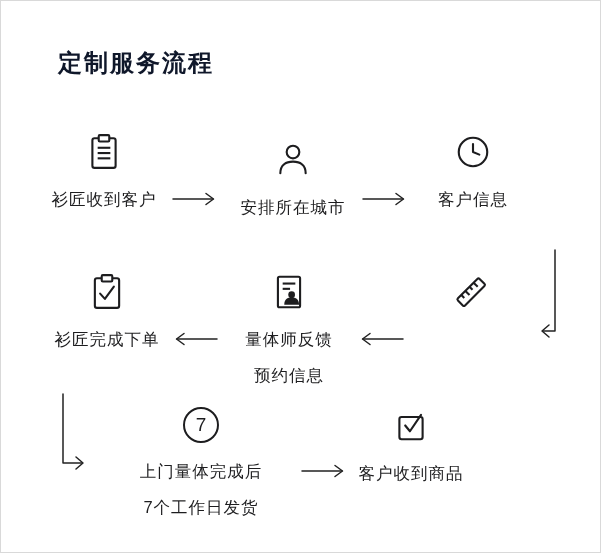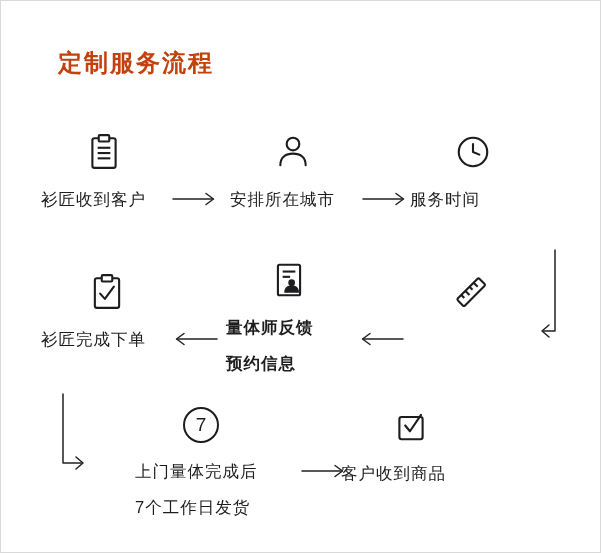--- a/index.html
+++ b/index.html
@@ -13,25 +13,26 @@
     overflow: hidden;
     color: #1d1d1f;
   }
   .title {
     position: absolute;
     left: 57px;
     top: 46px;
     font-size: 24px;
     font-weight: 700;
     letter-spacing: 2px;
-    color: #c2410c;
+    color: #0f172a;
     white-space: nowrap;
   }
   .node {
     position: absolute;
+    text-align: center;
     color: #1d1d1f;
   }
   .node svg.step-icon { display: block; margin: 0 auto 10px auto; }
   .line {
     font-size: 16.5px;
     line-height: 36px;
     letter-spacing: 1px;
     white-space: nowrap;
   }
   .arrow { position: absolute; }
@@ -67,41 +68,41 @@
     <div class="line">衫匠收到客户</div>
   </div>
 
   <div class="arrow" style="left:171px; top:191px;">
     <svg width="44" height="14" viewBox="0 0 44 14" fill="none" stroke="#222" stroke-width="1.5" stroke-linecap="round" stroke-linejoin="round">
       <line x1="1" y1="7" x2="41" y2="7"></line>
       <polyline points="34 1.5 41.5 7 34 12.5"></polyline>
     </svg>
   </div>
 
-  <div class="node" style="left:229px; top:132px; width:126px;">
+  <div class="node" style="left:229px; top:140px; width:126px;">
     <svg class="step-icon" width="38" height="38" viewBox="0 0 36 36" fill="none" stroke="#1d1d1f" stroke-width="2" stroke-linecap="round">
       <circle cx="18" cy="10.5" r="6"></circle>
       <path d="M6 30.5 C6 22.5 11.5 19.5 18 19.5 C24.5 19.5 30 22.5 30 30.5"></path>
     </svg>
     <div class="line">安排所在城市</div>
   </div>
 
   <div class="arrow" style="left:361px; top:191px;">
     <svg width="44" height="14" viewBox="0 0 44 14" fill="none" stroke="#222" stroke-width="1.5" stroke-linecap="round" stroke-linejoin="round">
       <line x1="1" y1="7" x2="41" y2="7"></line>
       <polyline points="34 1.5 41.5 7 34 12.5"></polyline>
     </svg>
   </div>
 
   <div class="node" style="left:409px; top:132px; width:126px;">
     <svg class="step-icon" width="38" height="38" viewBox="0 0 36 36" fill="none" stroke="#1d1d1f" stroke-width="2" stroke-linecap="round" stroke-linejoin="round">
       <circle cx="18" cy="18" r="13.5"></circle>
       <polyline points="18 10.5 18 18 24 20.5"></polyline>
     </svg>
-    <div class="line">服务时间</div>
+    <div class="line">客户信息</div>
   </div>
 
   <div class="arrow" style="left:534px; top:248px;">
     <svg width="30" height="90" viewBox="0 0 30 90" fill="none" stroke="#222" stroke-width="1.5" stroke-linecap="round" stroke-linejoin="round">
       <polyline points="20 1 20 82 8 82"></polyline>
       <polyline points="14 76 7 82 14 88"></polyline>
     </svg>
   </div>
 
   <div class="node" style="left:403px; top:272px; width:134px;">
@@ -116,21 +117,21 @@
     </svg>
   </div>
 
   <div class="arrow" style="left:359px; top:331px;">
     <svg width="44" height="14" viewBox="0 0 44 14" fill="none" stroke="#222" stroke-width="1.5" stroke-linecap="round" stroke-linejoin="round">
       <line x1="3" y1="7" x2="43" y2="7"></line>
       <polyline points="10 1.5 2.5 7 10 12.5"></polyline>
     </svg>
   </div>
 
-  <div class="node" style="left:225px; top:260px; width:126px;font-weight:bold;">
+  <div class="node" style="left:225px; top:272px; width:126px;">
     <svg class="step-icon" width="38" height="38" viewBox="0 0 36 36" fill="none" stroke="#1d1d1f" stroke-width="2">
       <rect x="7.5" y="3.5" width="21" height="29" rx="1.5"></rect>
       <line x1="12" y1="10" x2="24" y2="10"></line>
       <line x1="12" y1="15" x2="19" y2="15"></line>
       <circle cx="20.5" cy="20.5" r="3.2" fill="#1d1d1f" stroke="none"></circle>
       <path d="M13.5 30 C13.5 24.8 16.5 23.2 20.5 23.2 C24.5 23.2 27.5 24.8 27.5 30 Z" fill="#1d1d1f" stroke="none"></path>
     </svg>
     <div class="line">量体师反馈</div>
     <div class="line">预约信息</div>
   </div>

